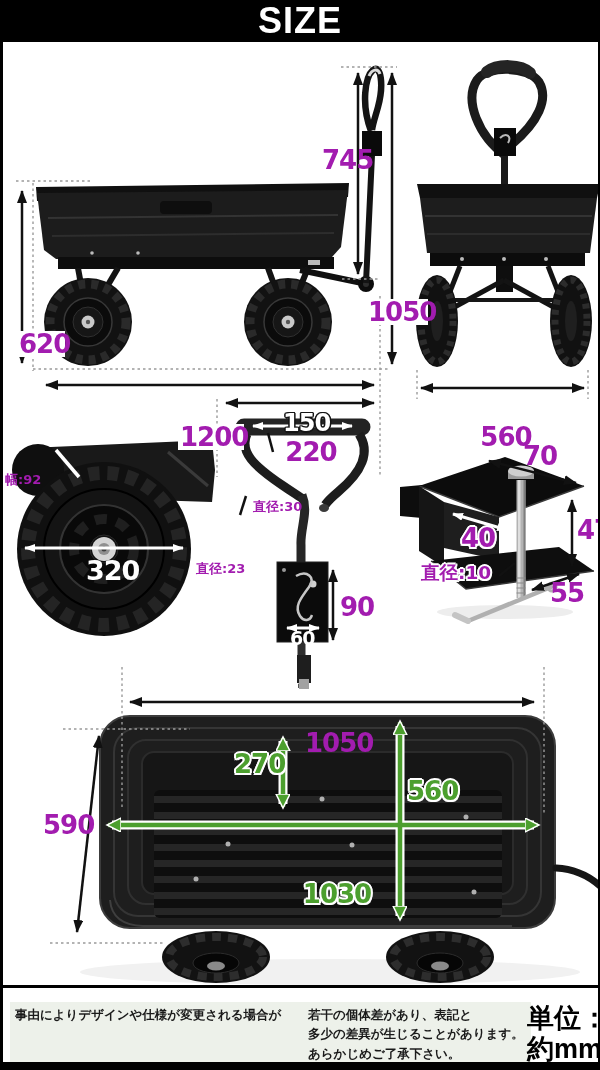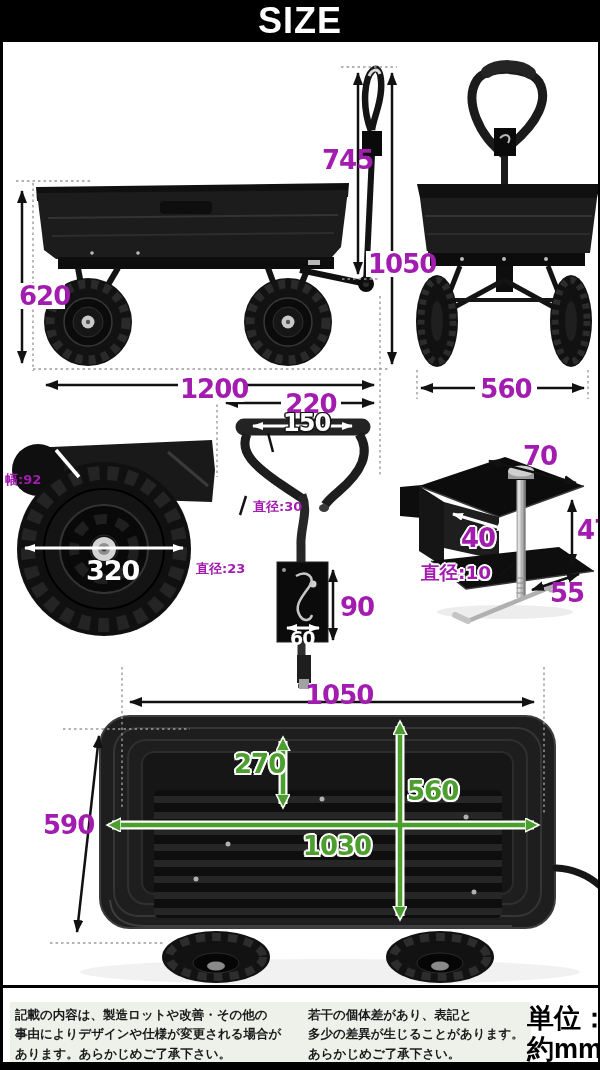--- a/index.html
+++ b/index.html
@@ -5,21 +5,21 @@
   html,body{margin:0;padding:0;background:#fff;}
   #shot{position:relative;width:600px;height:1070px;background:#fff;overflow:hidden;
         font-family:"Liberation Sans","DejaVu Sans",sans-serif;padding-left:8px;}
   .abs{position:absolute;}
   .banner{position:absolute;left:0;top:0;width:600px;height:42px;background:#000;
           display:flex;align-items:center;justify-content:center;}
   .banner span{color:#fff;font-size:36px;font-weight:bold;letter-spacing:1px;line-height:1;}
   .dim{position:absolute;font-weight:bold;color:#a21caf;font-size:26px;line-height:1;
        white-space:nowrap;letter-spacing:-1px;font-family:"DejaVu Sans","Liberation Sans",sans-serif;}
   .bgw{background:#fff;padding:0 2px;}
-  .ctr{text-align:center;}
+  .ctr{text-align:center;margin-top:48px;}
   .jp{font-size:13px;letter-spacing:0;margin-top:46px;}
   .sm{font-size:18.5px;letter-spacing:0;}
   .wlab{color:#fff;}
   .glab{color:#4c9f2e;}
   .outb{text-shadow:-1.5px 0 #151515,1.5px 0 #151515,0 -1.5px #151515,0 1.5px #151515,
         -1px -1px #151515,1px 1px #151515,-1px 1px #151515,1px -1px #151515;}
   .outww{text-shadow:-2px 0 #fff,2px 0 #fff,0 -2px #fff,0 2px #fff,
         -1.5px -1.5px #fff,1.5px 1.5px #fff,-1.5px 1.5px #fff,1.5px -1.5px #fff;}
   .notebox{position:absolute;background:#edf1ea;color:#1a1a1a;font-size:12.5px;
            line-height:1.55;font-weight:bold;padding:4px 5px;}
@@ -305,23 +305,21 @@
 
   <div class="dim ctr" style="left:305px;top:682px;width:66px">1050</div>
   <div class="dim" style="left:43px;top:812px">590</div>
   <div class="dim glab outww" style="left:234px;top:751px">270</div>
   <div class="dim glab outww" style="left:407px;top:778px">560</div>
   <div class="dim glab outww ctr" style="left:301px;top:833px;width:72px">1030</div>
 
   <div class="blackbar" style="left:0;top:985px;width:600px;height:2.5px"></div>
 
   <div class="notebox" style="left:10px;top:1002px;width:284px;height:58px">
-    <div>記載の内容は、製造ロットや改善・その他の</div>
     <div>事由によりデザインや仕様が変更される場合が</div>
-    <div>あります。あらかじめご了承下さい。</div>
   </div>
   <div class="notebox" style="left:303px;top:1002px;width:218px;height:58px">
     <div>若干の個体差があり、表記と</div>
     <div>多少の差異が生じることがあります。</div>
     <div>あらかじめご了承下さい。</div>
   </div>
   <div class="unitbox" style="left:527px;top:1003px">
     <div>単位：</div>
     <div>約mm</div>
   </div>

